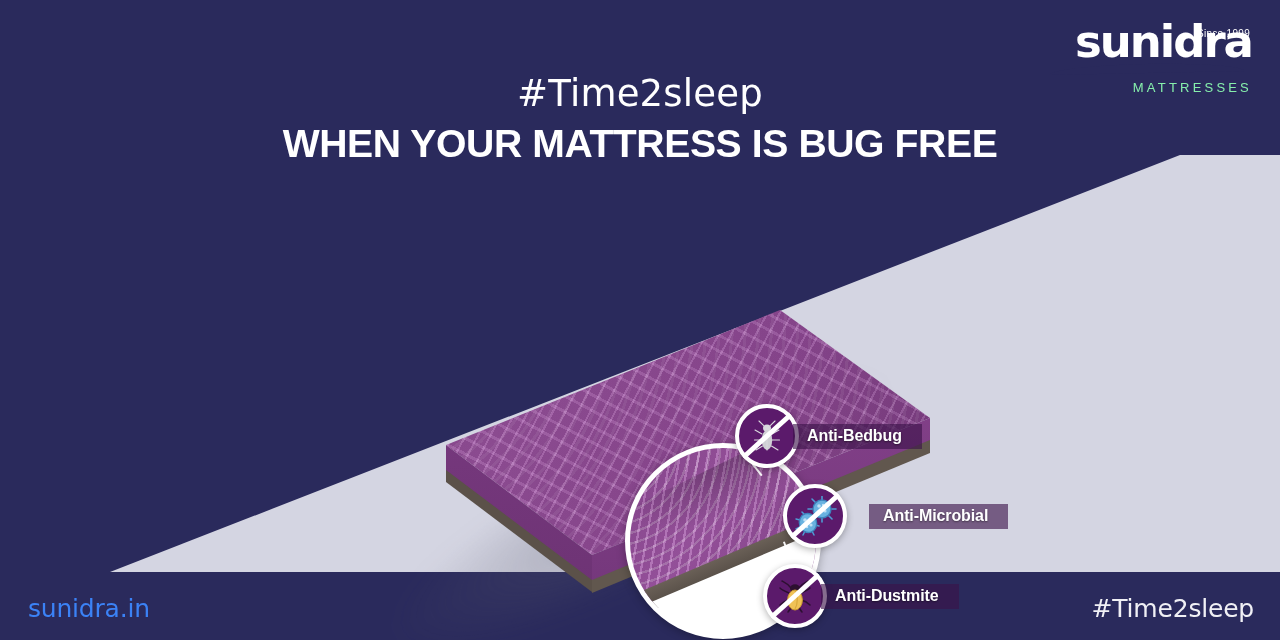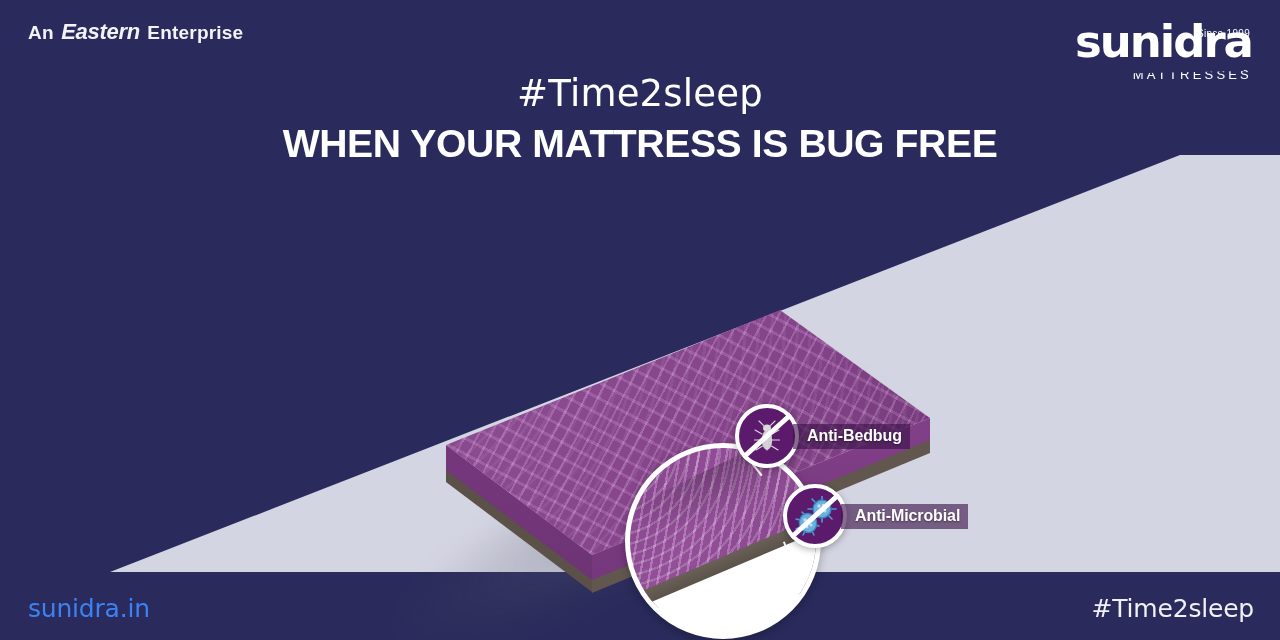--- a/index.html
+++ b/index.html
@@ -33,21 +33,21 @@
   .logo-block { position:absolute; right:28px; top:18px; text-align:right; width:215px; }
   .logo-word {
     color:#ffffff; font-size:45px; font-weight:700; letter-spacing:-2px;
     line-height:48px; font-family:"DejaVu Sans", sans-serif;
   }
   .logo-since {
     position:absolute; right:2px; top:10px;
     color:#ffffff; font-size:10px; letter-spacing:.3px;
   }
   .logo-sub {
-    color:#ffffff; font-size:13px; letter-spacing:3.2px; margin-top:1px;
+    color:#86efac; font-size:13px; letter-spacing:3.2px; margin-top:14px;
     font-weight:400;
   }
   .logo-wave {
     position:absolute; left:12px; right:8px; top:46px; height:9px;
     background:#2a2a5c;
     border-radius:50%/100% 100% 0 0;
     transform:rotate(-1.2deg);
   }
 
   
@@ -156,29 +156,29 @@
   }
   .badge-slash {
     position:absolute; left:-4px; top:50%; width:calc(100% + 8px); height:5px;
     background:#ffffff; transform:translateY(-50%) rotate(-42deg);
     border-radius:3px; z-index:3;
   }
   .badge-label {
     margin-left:-6px; position:relative; z-index:2;
     background:rgba(58,18,72,.62);
     color:#ffffff; font-size:16px; font-weight:700; letter-spacing:-.1px;
-    padding:3px 8px 4px 14px; white-space:nowrap;
+    padding:3px 20px 4px 14px; white-space:nowrap;
     text-shadow:0 1px 2px rgba(0,0,0,.45);
   }
   .badge-connector {
     position:absolute; background:#ffffff; height:2px; z-index:0; opacity:.95;
   }
 
   .badge-bedbug   { left:735px; top:404px; }
-  .badge-microbe  { left:783px; top:484px; }
+  .badge-microbe  { left:783px; top:484px;gap:28px; }
   .badge-dustmite { left:763px; top:564px; }
 
   .conn-1 { left:744px; top:466px; width:22px; transform:rotate(52deg); }
   .conn-2 { left:776px; top:552px; width:24px; transform:rotate(70deg); }
 
   .ico { position:relative; z-index:1; }
 
   
   .footer-left {
     position:absolute; left:28px; bottom:17px;
@@ -192,25 +192,20 @@
   }
 </style>
 </head>
 <body>
 
 <div class="stage">
 
   <div class="bg-navy"></div>
   <div class="bg-light"></div>
 
-  <div class="eastern-line">
-    <span>An</span>
-    <span class="brand">Eastern</span>
-    <span>Enterprise</span>
-  </div>
 
   <div class="logo-block">
     <div class="logo-word">sunidra</div>
     <div class="logo-wave"></div>
     <div class="logo-since">Since 1999</div>
     <div class="logo-sub">MATTRESSES</div>
   </div>
 
   <div class="headline-wrap">
     <div class="hash-title">#Time2sleep</div>
@@ -291,17 +286,38 @@
         <circle cx="12" cy="24" r="1.8" fill="#bfe0f4"></circle>
           <circle cx="18" cy="29" r="1.6" fill="#bfe0f4"></circle>
         <circle cx="14" cy="31" r="1.3" fill="#bfe0f4"></circle>
           <circle cx="17" cy="23" r="1.2" fill="#bfe0f4"></circle>
       </svg>
       <div class="badge-slash"></div>
     </div>
     <div class="badge-label">Anti-Microbial</div>
   </div>
 
+  <div class="badge badge-dustmite">
+    <div class="badge-circle">
+      <svg class="ico" width="34" height="34" viewBox="0 0 34 34">
+        <g stroke="#2c1030" stroke-width="1.5" stroke-linecap="round" fill="none">
+          <path d="M13 9 C9 4 6 3 4 2"></path>
+            <path d="M21 9 C25 4 28 3 30 2"></path>
+          <path d="M11 14 C6 12 4 11 2 9"></path>
+            <path d="M23 14 C28 12 30 11 32 9"></path>
+          <path d="M11 21 C6 22 4 24 2 26"></path>
+            <path d="M23 21 C28 22 30 24 32 26"></path>
+          <path d="M14 27 C12 30 11 32 10 33"></path>
+            <path d="M20 27 C22 30 23 32 24 33"></path>
+        </g>
+        <ellipse cx="17" cy="9.5" rx="5" ry="4.2" fill="#2c1030"></ellipse>
+        <ellipse cx="17" cy="21" rx="7.4" ry="10" fill="#f0c257" stroke="#c9992f" stroke-width="1"></ellipse>
+        <path d="M17 12 C20 16 20 25 17 30" stroke="#d9a93c" stroke-width="1.2" fill="none"></path>
+      </svg>
+      <div class="badge-slash"></div>
+    </div>
+    <div class="badge-label">Anti-Dustmite</div>
+  </div>
 
   <div class="footer-left">sunidra.in</div>
   <div class="footer-right">#Time2sleep</div>
 
 </div>
 
 </body></html>

